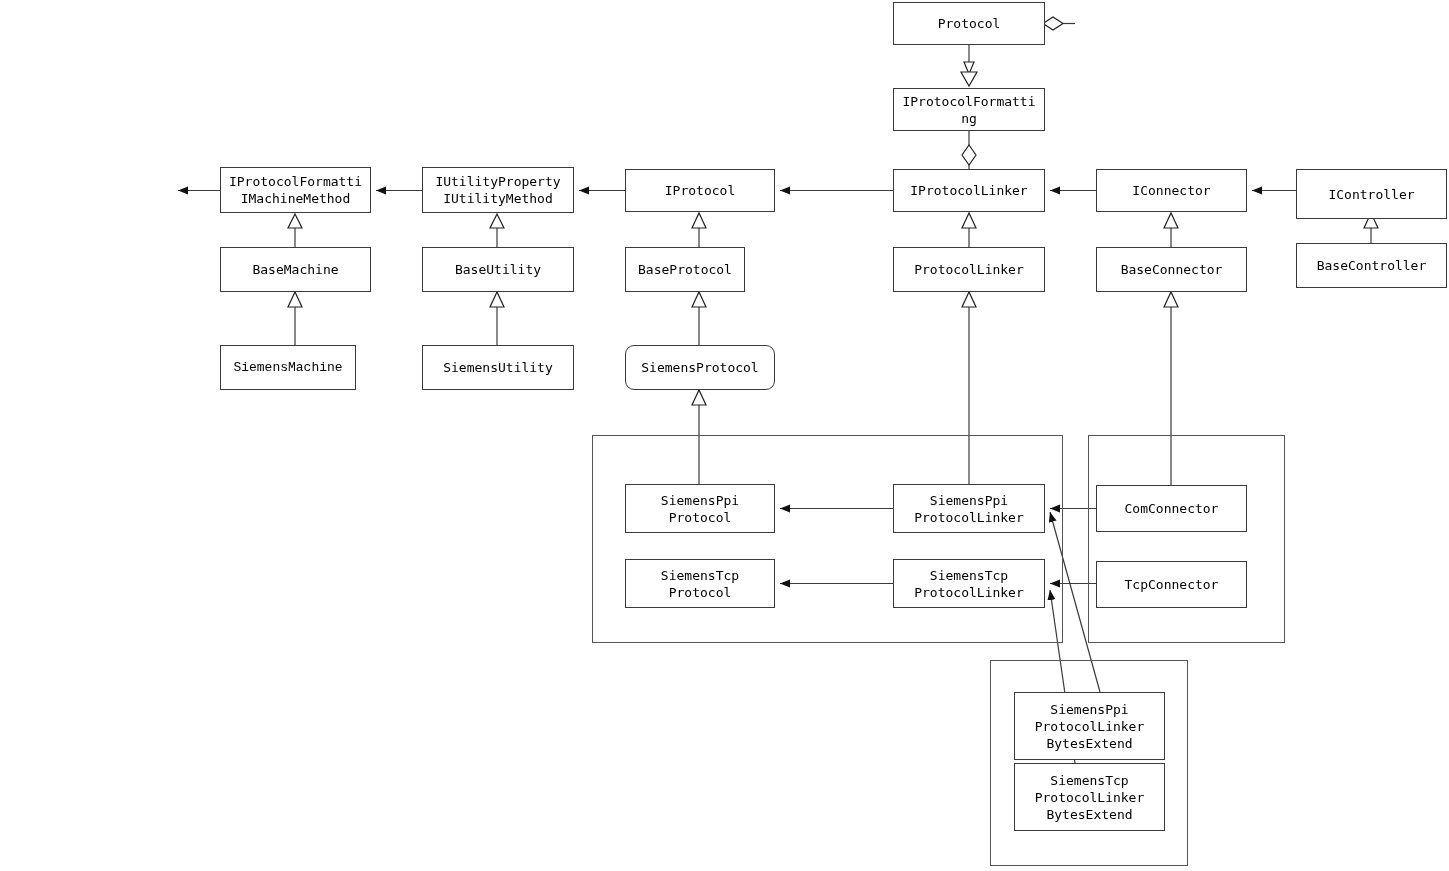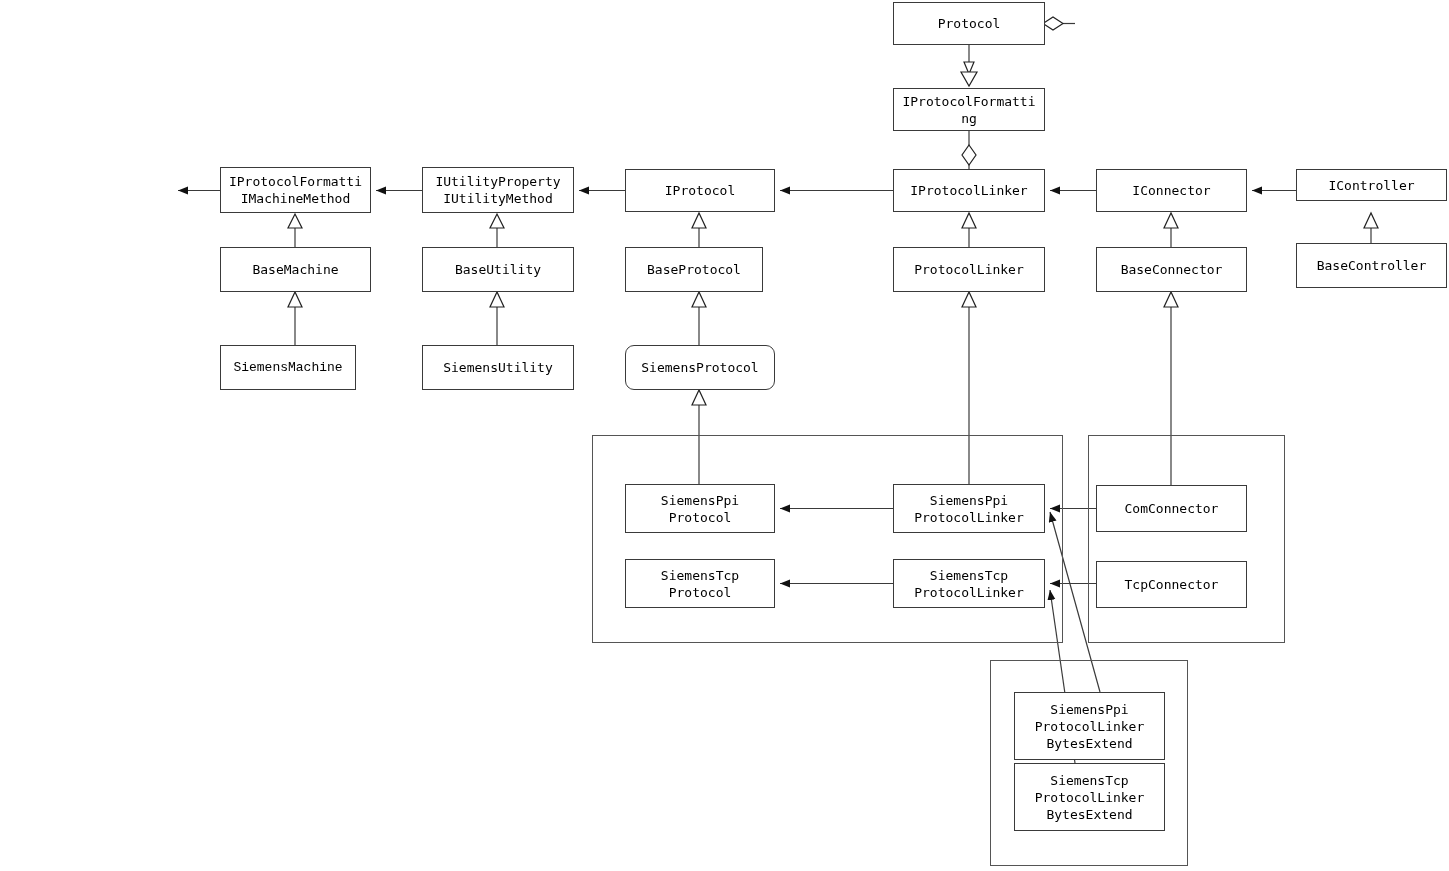--- a/index.html
+++ b/index.html
@@ -135,24 +135,24 @@
   <div class="node" style="left:893px;top:2px;width:152px;height:43px;">Protocol</div>
   <div class="node" style="left:893px;top:88px;width:152px;height:43px;">IProtocolFormatti
 ng</div>
   <div class="node" style="left:220px;top:167px;width:151px;height:46px;">IProtocolFormatti
 IMachineMethod</div>
   <div class="node" style="left:422px;top:167px;width:152px;height:46px;">IUtilityProperty
 IUtilityMethod</div>
   <div class="node" style="left:625px;top:169px;width:150px;height:43px;">IProtocol</div>
   <div class="node" style="left:893px;top:169px;width:152px;height:43px;">IProtocolLinker</div>
   <div class="node" style="left:1096px;top:169px;width:151px;height:43px;">IConnector</div>
-  <div class="node" style="left:1296px;top:169px;width:151px;height:32px;">IController</div>
+  <div class="node" style="left:1296px;top:169px;width:151px;height:50px;">IController</div>
   <div class="node" style="left:220px;top:247px;width:151px;height:45px;">BaseMachine</div>
   <div class="node" style="left:422px;top:247px;width:152px;height:45px;">BaseUtility</div>
-  <div class="node" style="left:625px;top:247px;width:138px;height:45px;">BaseProtocol</div>
+  <div class="node" style="left:625px;top:247px;width:120px;height:45px;">BaseProtocol</div>
   <div class="node" style="left:893px;top:247px;width:152px;height:45px;">ProtocolLinker</div>
   <div class="node" style="left:1096px;top:247px;width:151px;height:45px;">BaseConnector</div>
   <div class="node" style="left:1296px;top:243px;width:151px;height:45px;">BaseController</div>
   <div class="node" style="left:220px;top:345px;width:136px;height:45px;font-family:Liberation Mono, monospace;">SiemensMachine</div>
   <div class="node" style="left:422px;top:345px;width:152px;height:45px;">SiemensUtility</div>
   <div class="node" style="left:625px;top:345px;width:150px;height:45px;border-radius:9px;">SiemensProtocol</div>
   <div class="node" style="left:625px;top:484px;width:150px;height:49px;">SiemensPpi
 Protocol</div>
   <div class="node" style="left:625px;top:559px;width:150px;height:49px;">SiemensTcp
 Protocol</div>

